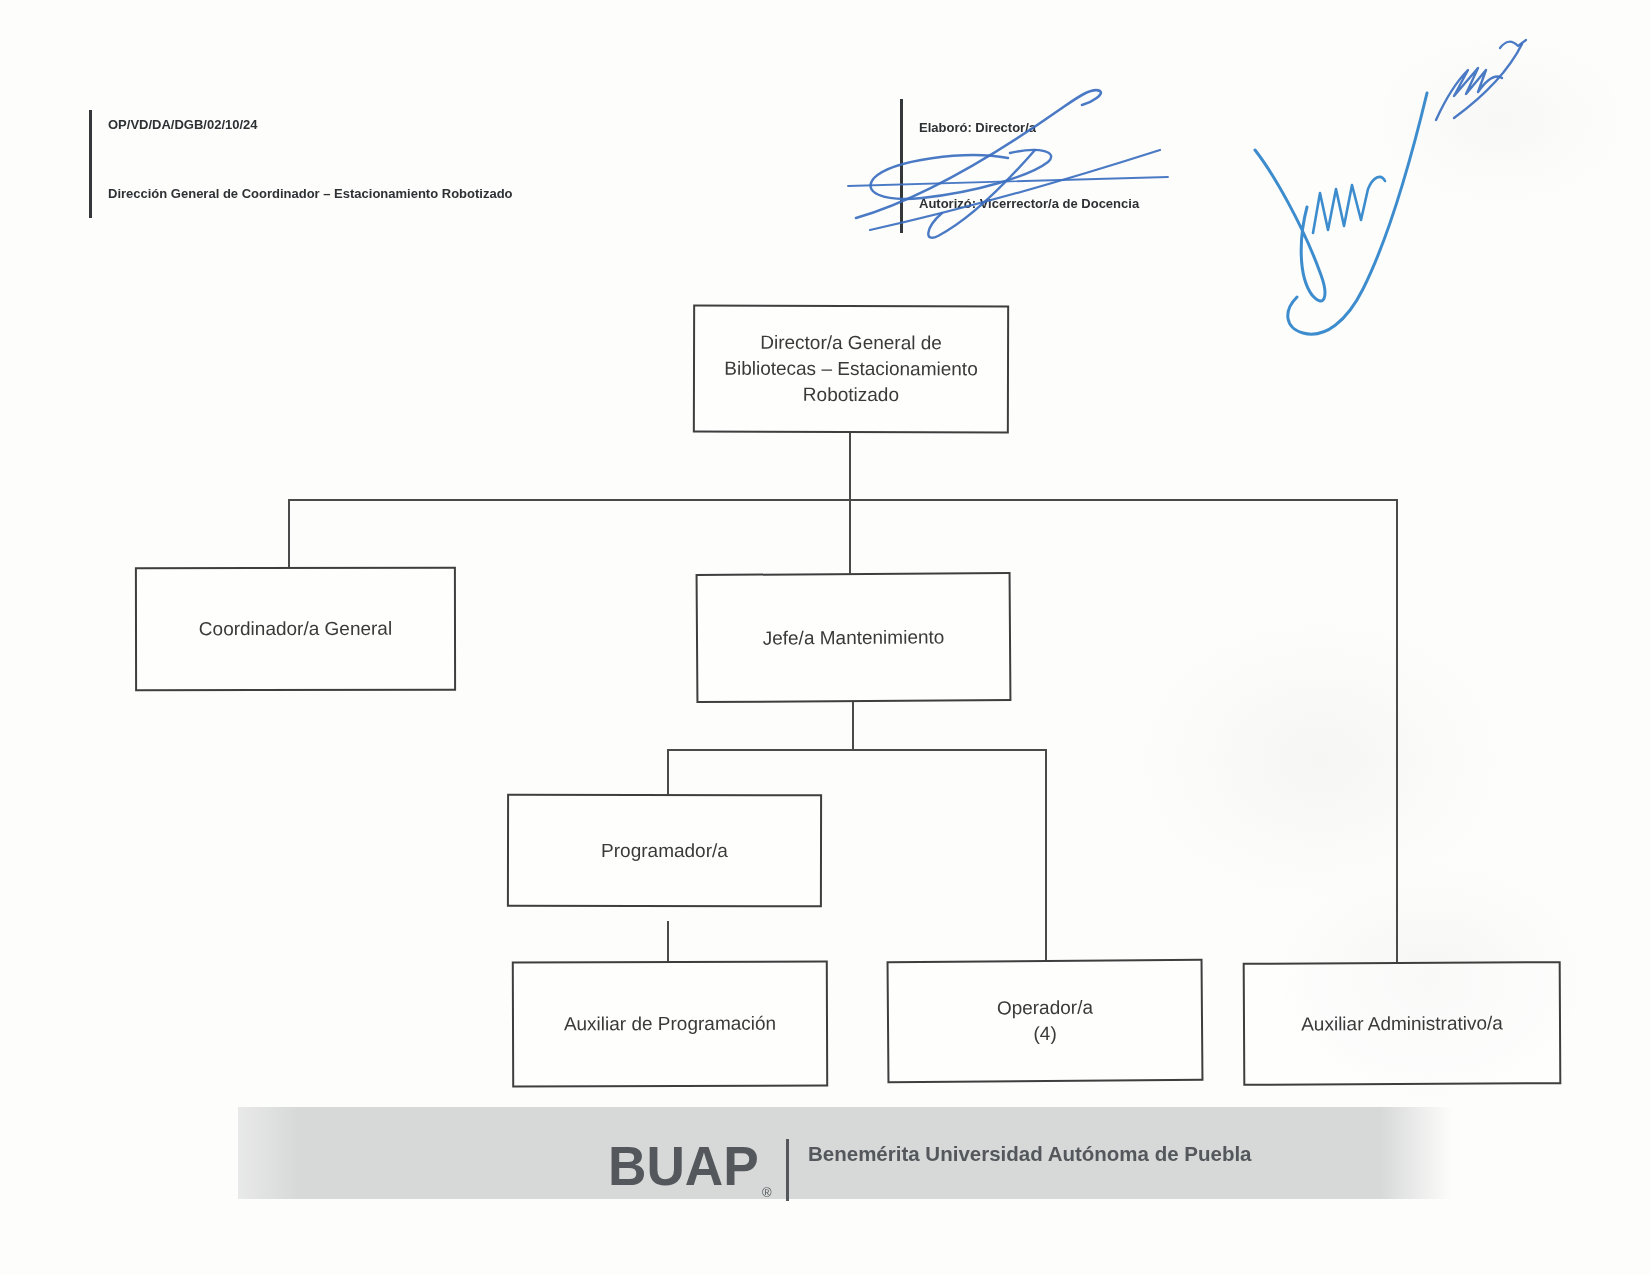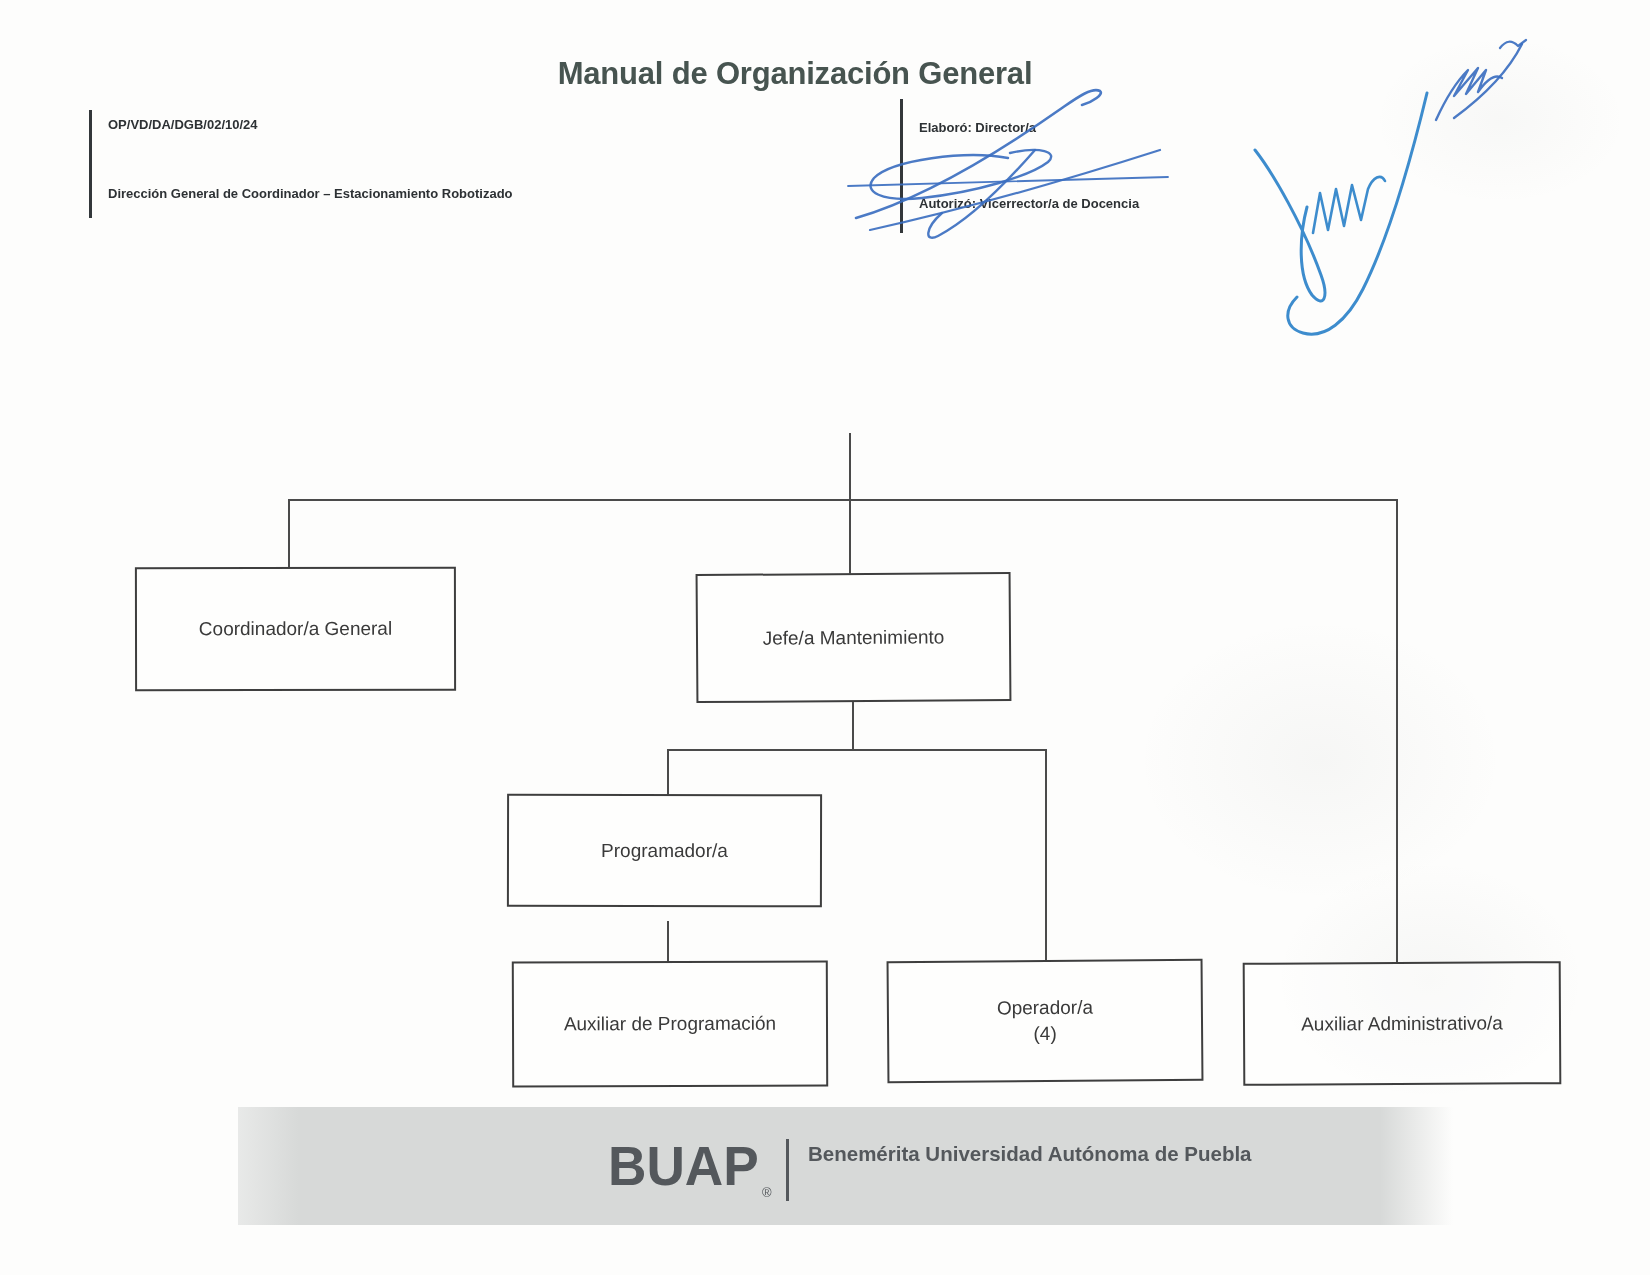--- a/index.html
+++ b/index.html
@@ -68,21 +68,21 @@
     fill: none;
     stroke-linecap: round;
     stroke-linejoin: round;
     opacity: 0.92;
   }
 
   
   .footer-band {
     position: absolute;
     left: 238px; top: 1107px;
-    width: 1215px; height: 118px;
+    width: 1215px; height: 92px;
     background: linear-gradient(to right,
       rgba(215,217,216,0.55) 0%,
       var(--footer-band, #d7d9d8) 5%,
       var(--footer-band, #d7d9d8) 94%,
       rgba(215,217,216,0) 100%);
   }
   .buap-logo {
     position: absolute;
     left: 370px; top: 26px;
     font-size: 56px;
@@ -112,21 +112,20 @@
     line-height: 25px;
     color: var(--footer-text, #54585c);
     white-space: nowrap;
   }
 </style>
 </head>
 <body>
 
 <div class="page">
 
-  <div class="doc-title">Manual de Organización General</div>
 
   <div class="vrule" style="left:89px; top:110px; height:108px;"></div>
   <div class="hdr-text" style="left:108px; top:117px;">OP/VD/DA/DGB/02/10/24</div>
   <div class="hdr-text" style="left:108px; top:186px;">Dirección General de Coordinador – Estacionamiento Robotizado</div>
 
   <div class="vrule" style="left:900px; top:99px; height:134px;"></div>
   <div class="hdr-text" style="left:919px; top:120px;">Elaboró: Director/a</div>
   <div class="hdr-text" style="left:919px; top:196px;">Autorizó: Vicerrector/a de Docencia</div>
 
   <svg class="sig" style="left:830px; top:70px;" width="360" height="190" viewBox="0 0 360 190">
@@ -153,20 +152,25 @@
   <div class="conn" style="left:288px; top:499px; width:1110px; height:2px;"></div>
   <div class="conn" style="left:288px; top:499px; width:2px; height:69px;"></div>
   <div class="conn" style="left:849px; top:499px; width:2px; height:75px;"></div>
   <div class="conn" style="left:1396px; top:499px; width:2px; height:464px;"></div>
   <div class="conn" style="left:852px; top:702px; width:2px; height:49px;"></div>
   <div class="conn" style="left:667px; top:749px; width:380px; height:2px;"></div>
   <div class="conn" style="left:667px; top:749px; width:2px; height:46px;"></div>
   <div class="conn" style="left:1045px; top:749px; width:2px; height:212px;"></div>
   <div class="conn" style="left:667px; top:921px; width:2px; height:42px;"></div>
 
+  <div class="node" style="left:693px; top:305px; width:316px; height:128px; transform:rotate(0.15deg);">
+    <span>Director/a General de</span>
+    <span>Bibliotecas – Estacionamiento</span>
+    <span>Robotizado</span>
+  </div>
 
   <div class="node" style="left:135px; top:567px; width:321px; height:124px; transform:rotate(-0.1deg);text-align:center;">
     <span>Coordinador/a General</span>
   </div>
 
   <div class="node" style="left:696px; top:573px; width:315px; height:129px; transform:rotate(-0.4deg);">
     <span>Jefe/a Mantenimiento</span>
   </div>
 
   <div class="node" style="left:507px; top:794px; width:315px; height:113px; transform:rotate(0.1deg);">

